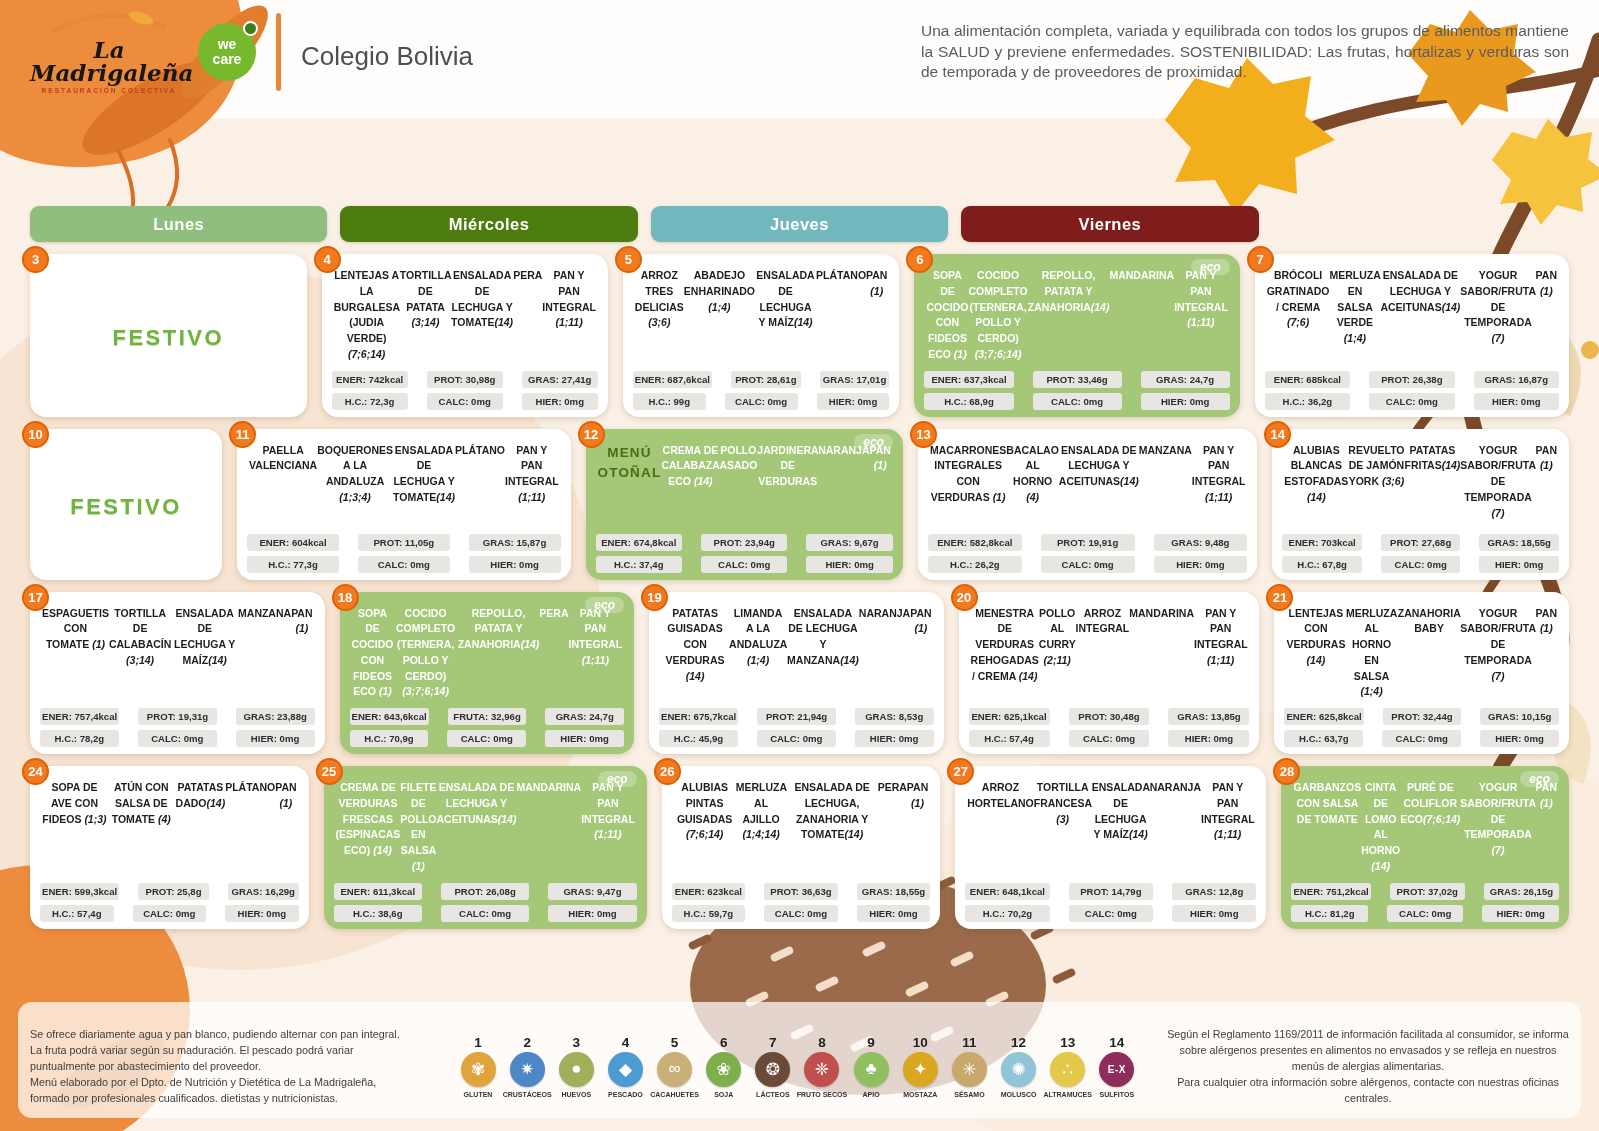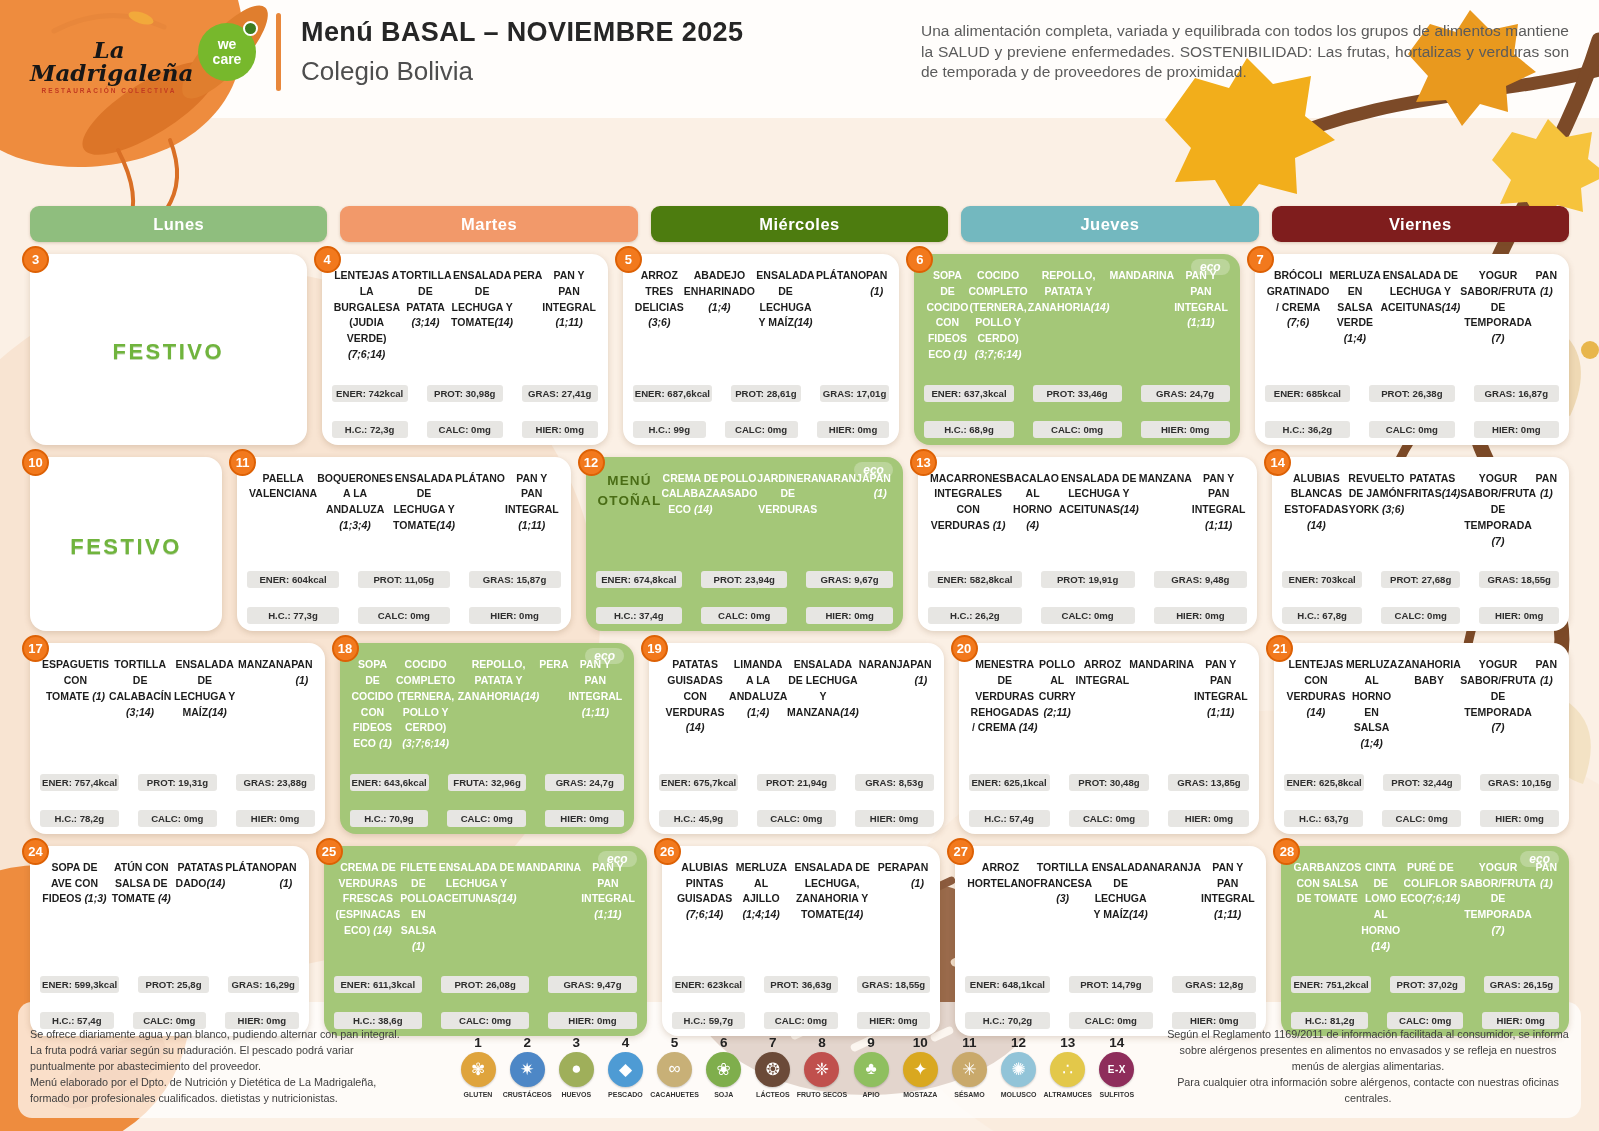--- a/index.html
+++ b/index.html
@@ -31,21 +31,21 @@
   .week-row{display:grid;grid-template-columns:repeat(5,1fr);gap:15px;margin-bottom:12px}
   .day-card{position:relative;background:#fff;border-radius:16px;box-shadow:0 2px 6px rgba(110,70,30,.2);min-height:151px;padding:13px 10px 7px;display:flex;flex-direction:column;color:#1d1d1d}
   .day-card.eco{background:#A4C778;color:#fff}
   .day-badge{position:absolute;left:-8px;top:-8px;width:27px;height:27px;border-radius:50%;background:#F2791D;border:2px solid #DD6105;color:#fff;font-weight:bold;font-size:13px;display:flex;align-items:center;justify-content:center;z-index:2}
   .eco-pill{position:absolute;right:10px;top:5px;font-style:italic;font-weight:bold;font-size:12px;color:#fff;background:rgba(255,255,255,.25);padding:1px 9px;border-radius:10px}
   .menu-items{flex:1;display:flex;flex-direction:row;justify-content:flex-start;text-align:center;font-weight:bold;font-size:10.5px;line-height:1.5;padding:1px 2px 3px}
   .menu-item i{font-style:italic}
   .cell-title{font-size:13.5px;font-weight:800;color:#4A6D16;letter-spacing:1.2px;margin-bottom:2px}
   .festivo{flex:1;display:flex;align-items:center;justify-content:center;font-size:22px;font-weight:800;color:#70B43D;letter-spacing:2.5px;text-shadow:0 1px 0 rgba(80,140,40,.35)}
   .nutrition{margin-top:auto}
-  .nut-row{display:grid;grid-template-columns:1fr 1fr 1fr;gap:19px;margin-top:19px}
+  .nut-row{display:grid;grid-template-columns:1fr 1fr 1fr;gap:19px;margin-top:5px}
   .nut-cell{background:#E7E6E3;border-radius:3px;font-size:9.6px;font-weight:bold;color:#2E2E2E;text-align:center;padding:3px 2px;white-space:nowrap}
 
   
   .footer{position:absolute;left:30px;right:30px;bottom:14px;height:102px;display:flex;align-items:center}
   .foot-left{width:398px;font-size:10.8px;line-height:1.5;color:#3E3E3E;white-space:pre-line}
   .allergen-legend{flex:1;display:flex;justify-content:space-between;align-items:flex-start;padding:0 28px}
   .allergen{display:flex;flex-direction:column;align-items:center;width:44px}
   .al-num{font-size:13.5px;font-weight:bold;color:#222}
   .al-circle{width:35px;height:35px;border-radius:50%;margin-top:2px;display:flex;align-items:center;justify-content:center;color:#fff;font-size:17px;box-shadow:0 1px 2px rgba(0,0,0,.2)}
   .al-circle.al-text{font-size:10px;font-weight:bold;letter-spacing:.5px}
@@ -126,30 +126,28 @@
         <div class="logo-name">La Madrigaleña</div>
         <div class="logo-sub">RESTAURACIÓN COLECTIVA</div>
       </div>
       <div class="wecare">
         <span>we
 care</span>
         <i class="turtle"></i>
       </div>
       <div class="divider"></div>
       <div class="title-block">
-        <div class="title">Menú BASAL – NOVIEMBRE 2025</div>
         <div class="subtitle">Colegio Bolivia</div>
       </div>
       <div class="header-note">Una alimentación completa, variada y equilibrada con todos los grupos de alimentos mantiene la SALUD y previene enfermedades. SOSTENIBILIDAD: Las frutas, hortalizas y verduras son de temporada y de proveedores de proximidad.</div>
     </header>
 
     <section class="calendar">
       <div class="weekday-row">
           <div class="weekday" style="background: rgb(143, 190, 126);">Lunes</div>
-          <div class="weekday" style="background: rgb(242, 153, 106);">Martes</div>
           <div class="weekday" style="background: #4d7c0f;">Miércoles</div>
           <div class="weekday" style="background: rgb(115, 184, 191);">Jueves</div>
           <div class="weekday" style="background: #7f1d1d;">Viernes</div>
         </div>
       <div>
           <div class="week-row">
             <div class="day-card">
               <span class="day-badge">3</span>
               <div class="festivo">FESTIVO</div>
             </div>

